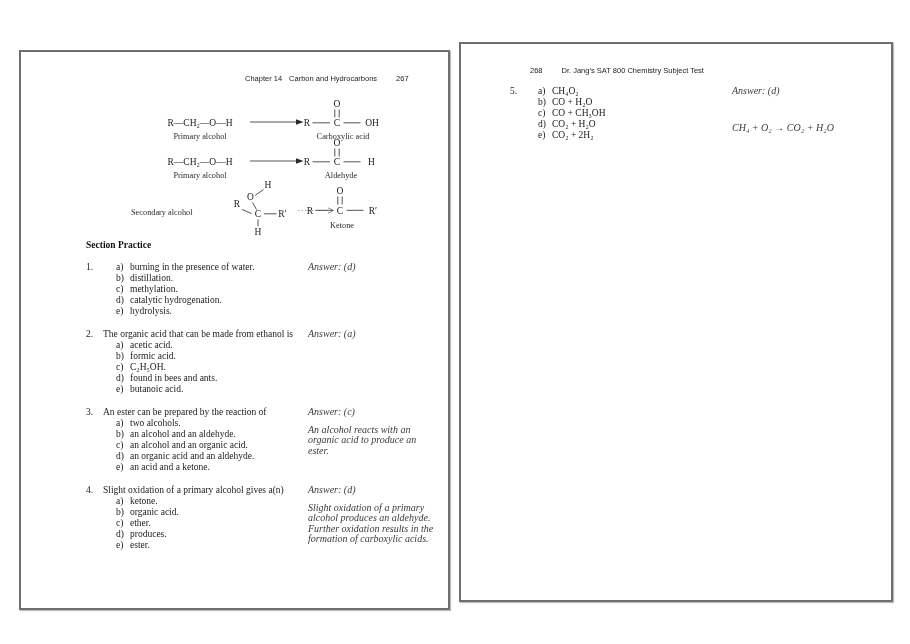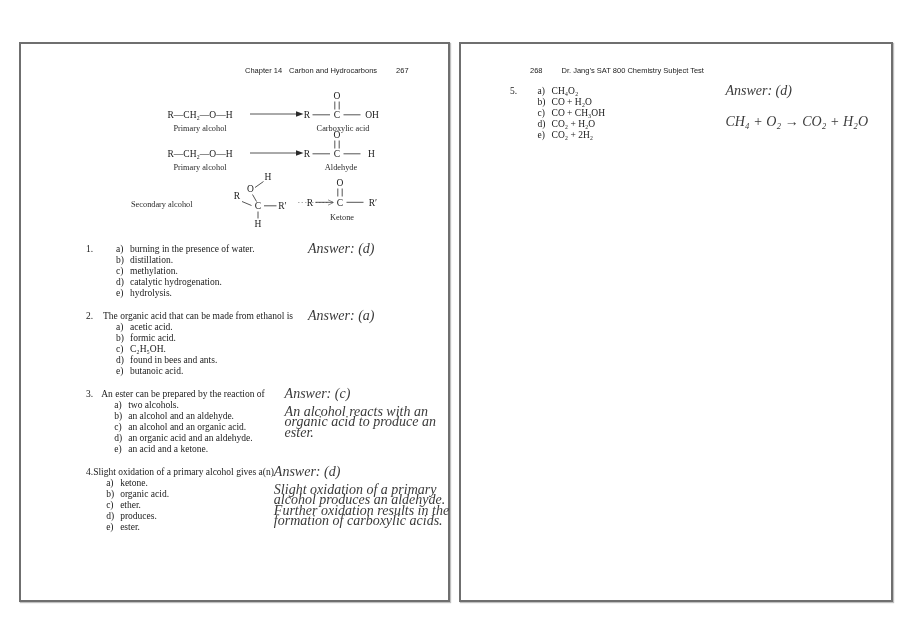--- a/index.html
+++ b/index.html
@@ -2,21 +2,21 @@
 <html><head>
 <meta charset="utf-8">
 <style>
   * { margin:0; padding:0; box-sizing:border-box; }
   html,body { background:#ffffff; }
   body { font-family:"Liberation Serif", serif; }
   .canvas { position:relative; width:910px; height:644px; background:#fff; overflow:hidden; }
 
   .page { position:absolute; top:42px; height:560px; background:#fff;
           border:2px solid #6f6f6f; box-shadow:1px 1px 1px rgba(0,0,0,.25); }
-  .page-left  { left:19px;  width:431px; }
+  .page-left  { left:19px;  width:431px;margin-top:8px; }
   .page-right { left:459px; width:434px; }
 
   .running-head { position:absolute; top:22px; font-family:"Liberation Sans", sans-serif;
                   font-size:7.5px; color:#222; white-space:nowrap; }
   .rh-left  { left:224px; }
   .rh-right { left:49px;padding-left:20px; }
   .rh-gap-sm { margin-left:7px; }
   .rh-gap-lg { margin-left:19px; }
 
   .diagram { position:absolute; left:109px; top:41px; }
@@ -37,23 +37,23 @@
   .q-num  { width:17px; }
   .pr-questions .q-num { width:15px; }
   .q-body { width:205px; }
   .pr-questions .q-body { width:207px; }
   .q-text { white-space:pre; }
   .opts { padding-left:13px; }
   .opt { display:flex; }
   .opt-letter { width:14px; }
   .opt-text { white-space:pre; }
 
-  .q-ans { flex:1; font-style:italic; font-size:14px; line-height:10.5px; color:#3a3a3a; }
+  .q-ans { flex:1; font-style:italic; font-size:10px; line-height:10.5px; color:#3a3a3a; }
   .ans-expl { margin-top:7px; white-space:pre; }
-  .pr-questions .ans-expl { margin-top:20px; }
+  .pr-questions .ans-expl { margin-top:26px; }
 </style>
 </head>
 <body>
 
 <div class="canvas">
 
   <div class="page page-left">
 
     <div class="running-head rh-left">
       <span>Chapter 14</span><span class="rh-gap-sm">Carbon and Hydrocarbons</span><span class="rh-gap-lg">267</span>
@@ -108,20 +108,21 @@
       <line x1="212.2" y1="103.5" x2="212.2" y2="111.5"></line>
       <text x="180" y="120.5" text-anchor="middle">R</text>
       <line x1="185.5" y1="117.3" x2="203" y2="117.3"></line>
       <text x="210" y="120.5" text-anchor="middle">C</text>
       <line x1="216.5" y1="117.3" x2="233.5" y2="117.3"></line>
       <text x="243" y="120.5" text-anchor="middle">R′</text>
       <text x="212" y="134.5" text-anchor="middle" class="dlabel">Ketone</text>
     </svg>
 
     <div class="questions pl-questions">
+      <div class="section-title">Section Practice</div>
 
       <div class="q">
         <div class="q-num">1.</div>
         <div class="q-body">
           <div class="opts">
             <div class="opt">
                 <span class="opt-letter">a)</span>
                 <span class="opt-text">burning in the presence of water.</span>
               </div>
             <div class="opt">

